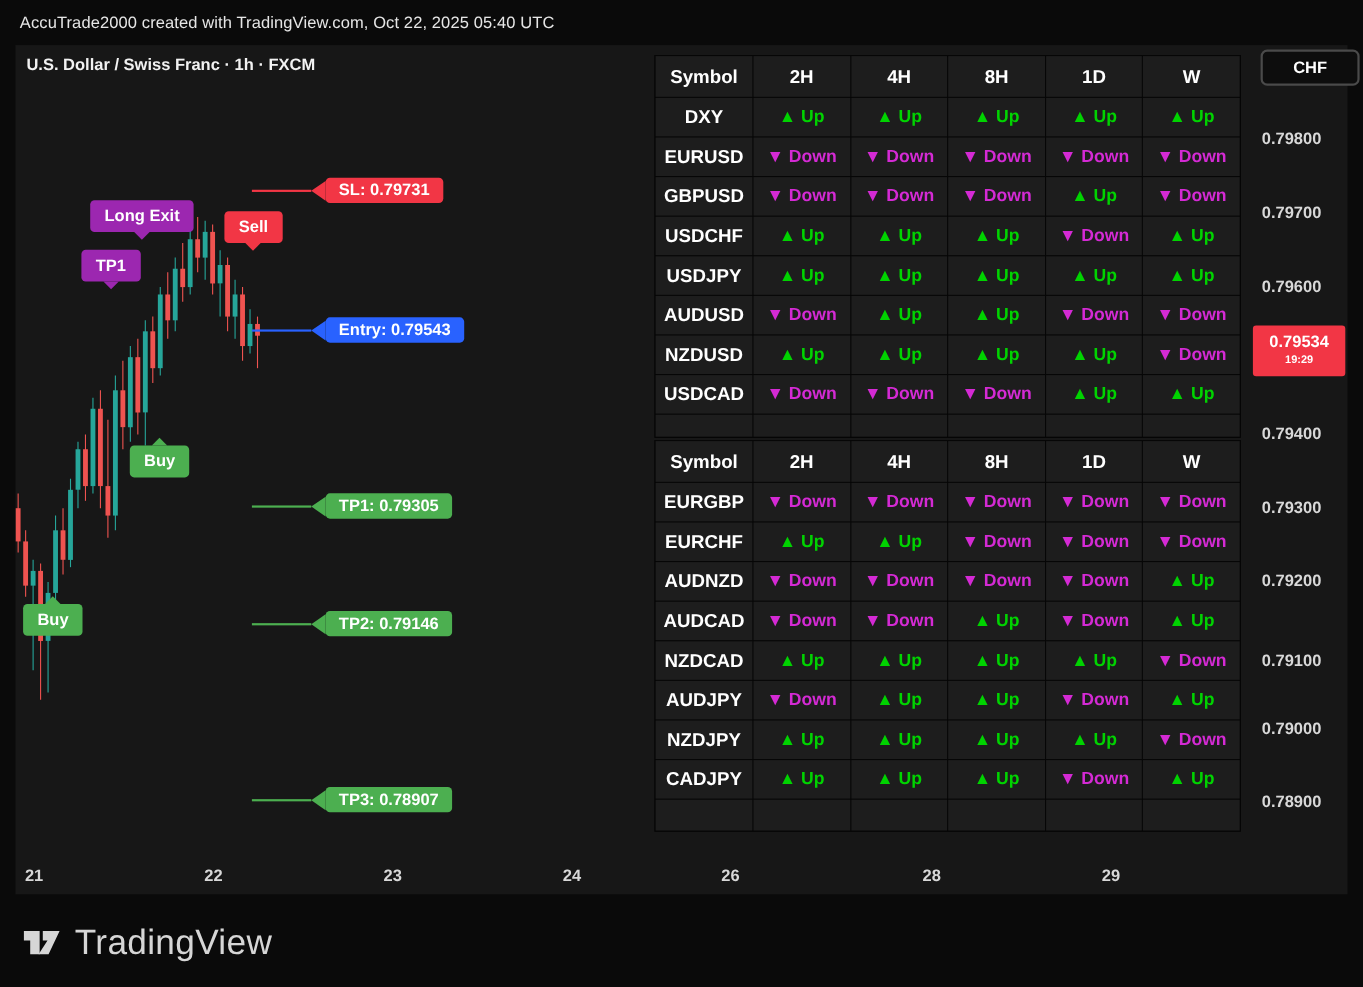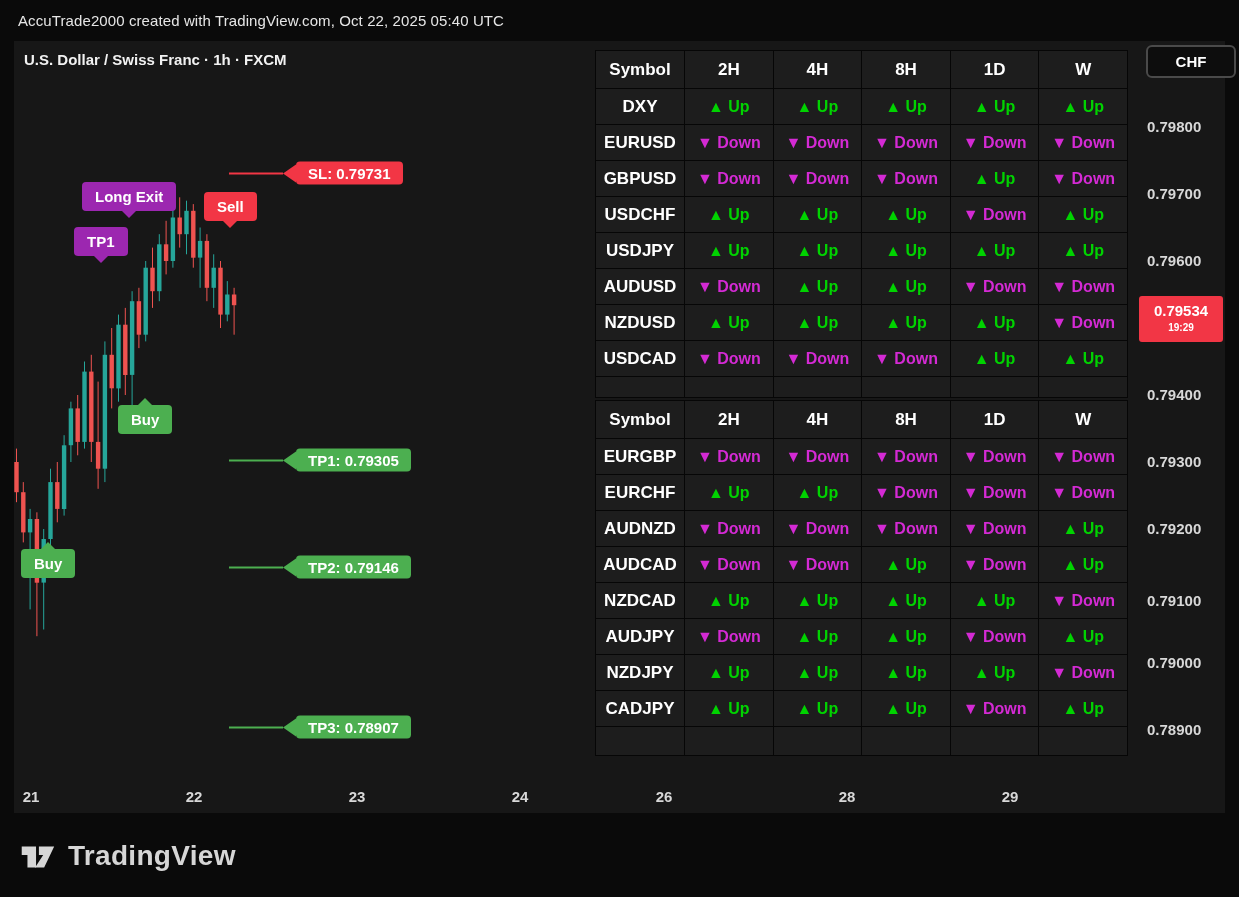--- a/index.html
+++ b/index.html
@@ -50,21 +50,21 @@
     font-weight:bold;font-size:15px;line-height:17px;z-index:4}
   .badge-time{font-size:10px}
   #time-axis{position:absolute;left:0;top:785px;width:1239px;height:26px;z-index:3;pointer-events:none}
   .time-tick{position:absolute;top:3px;transform:translateX(-50%);color:#d8d8d8;font-weight:bold;font-size:15px}
 
   .chf-button{position:absolute;left:1146px;top:45px;width:90px;height:33px;background:#0d0d0d;
     border:2px solid #4a4a4a;border-radius:6px;color:#fff;font-weight:bold;font-size:15px;
     display:flex;align-items:center;justify-content:center;z-index:6;cursor:pointer;font-family:"Liberation Sans",sans-serif}
 
   .logo{position:absolute;left:16px;top:835px;display:flex;align-items:center;gap:10px;z-index:3;cursor:pointer}
-  .logo-text{color:#d6d6d6;font-size:28px;font-weight:bold;letter-spacing:.3px}
+  .logo-text{color:#d6d6d6;font-size:32px;font-weight:normal;letter-spacing:.3px}
 </style>
 </head>
 <body>
 
 <div id="stage">
 
   <div class="attribution">AccuTrade2000 created with TradingView.com, Oct 22, 2025 05:40 UTC</div>
 
   <div class="chart-panel"></div>
 
@@ -137,20 +137,25 @@
       <rect x="231.9" y="294.5" width="4.4" height="10.7" fill="#ef5350"></rect>
     </svg>
 
   <div class="chart-title">U.S. Dollar / Swiss Franc · 1h · FXCM</div>
 
   <div class="level" style="top:173px;--c:var(--red)">
     <div class="level-line"></div>
     <div class="level-arrow"></div>
     <div class="level-box">SL: 0.79731</div>
   </div>
+  <div class="level" style="top:300px;--c:var(--blue)">
+    <div class="level-line"></div>
+    <div class="level-arrow"></div>
+    <div class="level-box">Entry: 0.79543</div>
+  </div>
   <div class="level" style="top:460px;--c:var(--green)">
     <div class="level-line"></div>
     <div class="level-arrow"></div>
     <div class="level-box">TP1: 0.79305</div>
   </div>
   <div class="level" style="top:567px;--c:var(--green)">
     <div class="level-line"></div>
     <div class="level-arrow"></div>
     <div class="level-box">TP2: 0.79146</div>
   </div>

